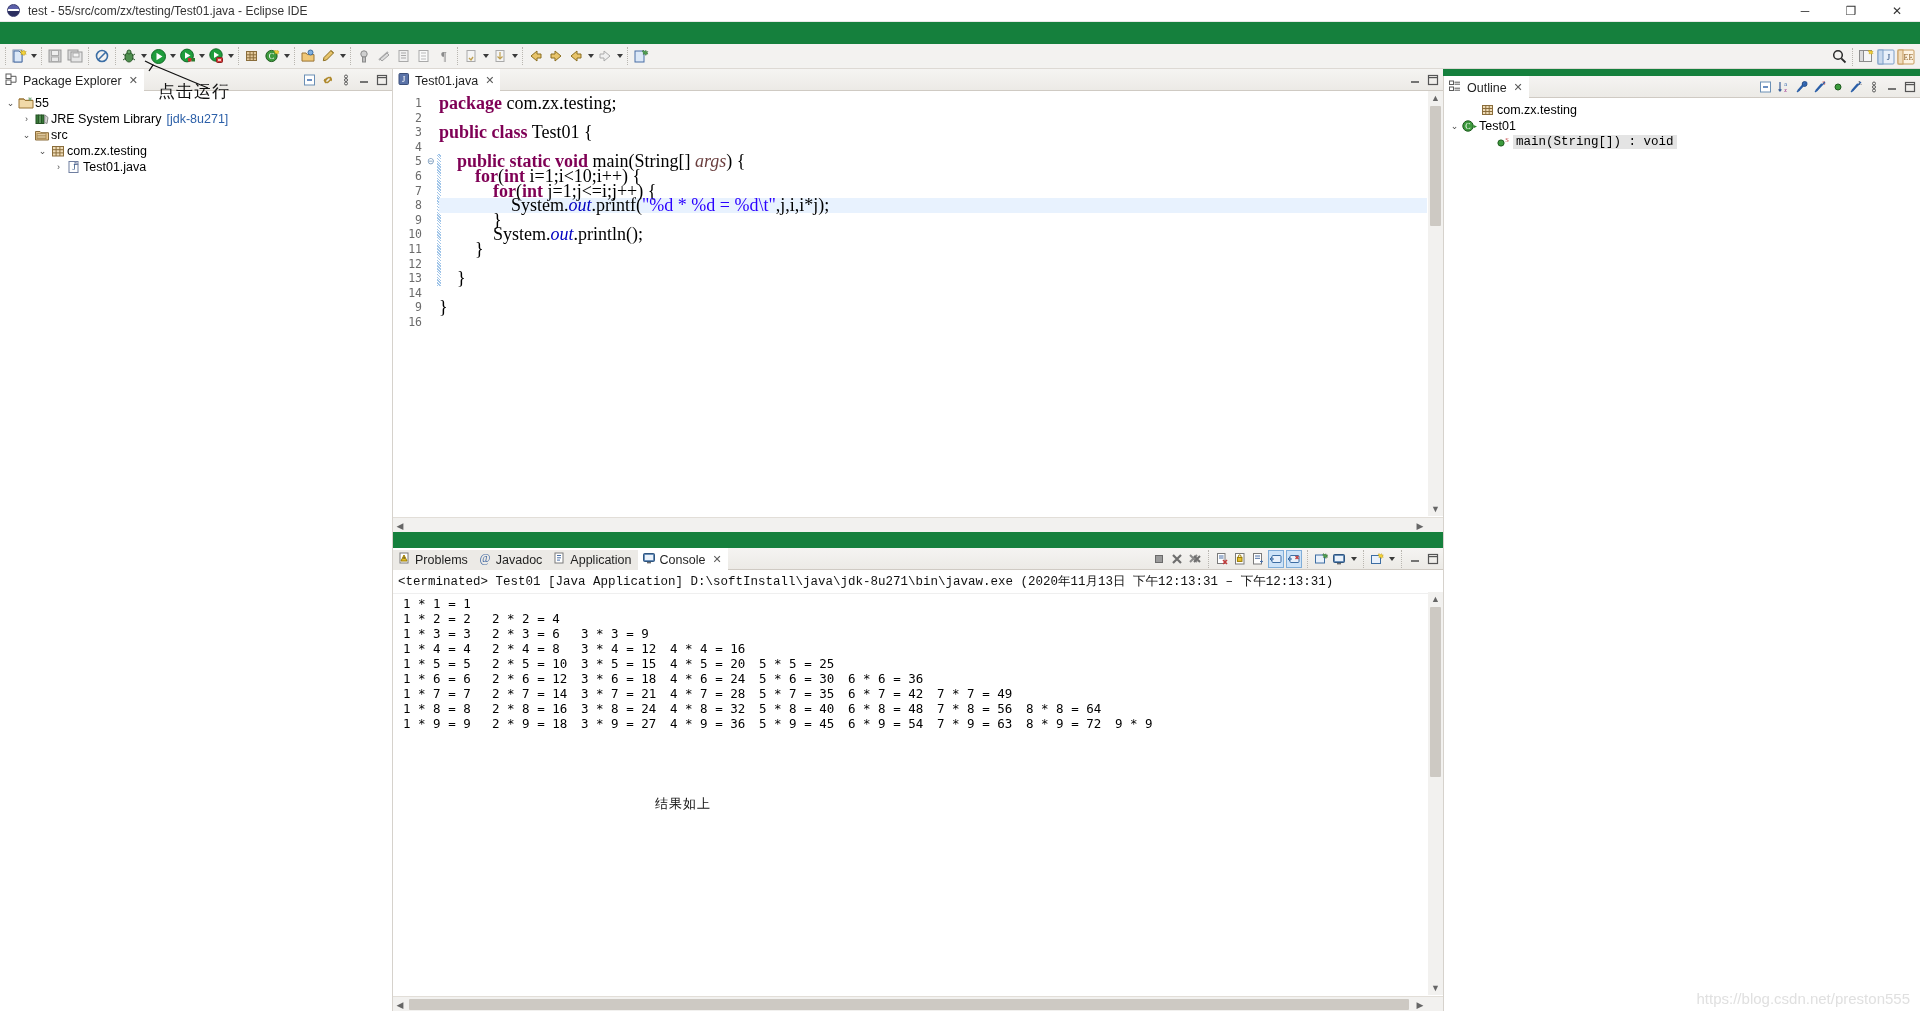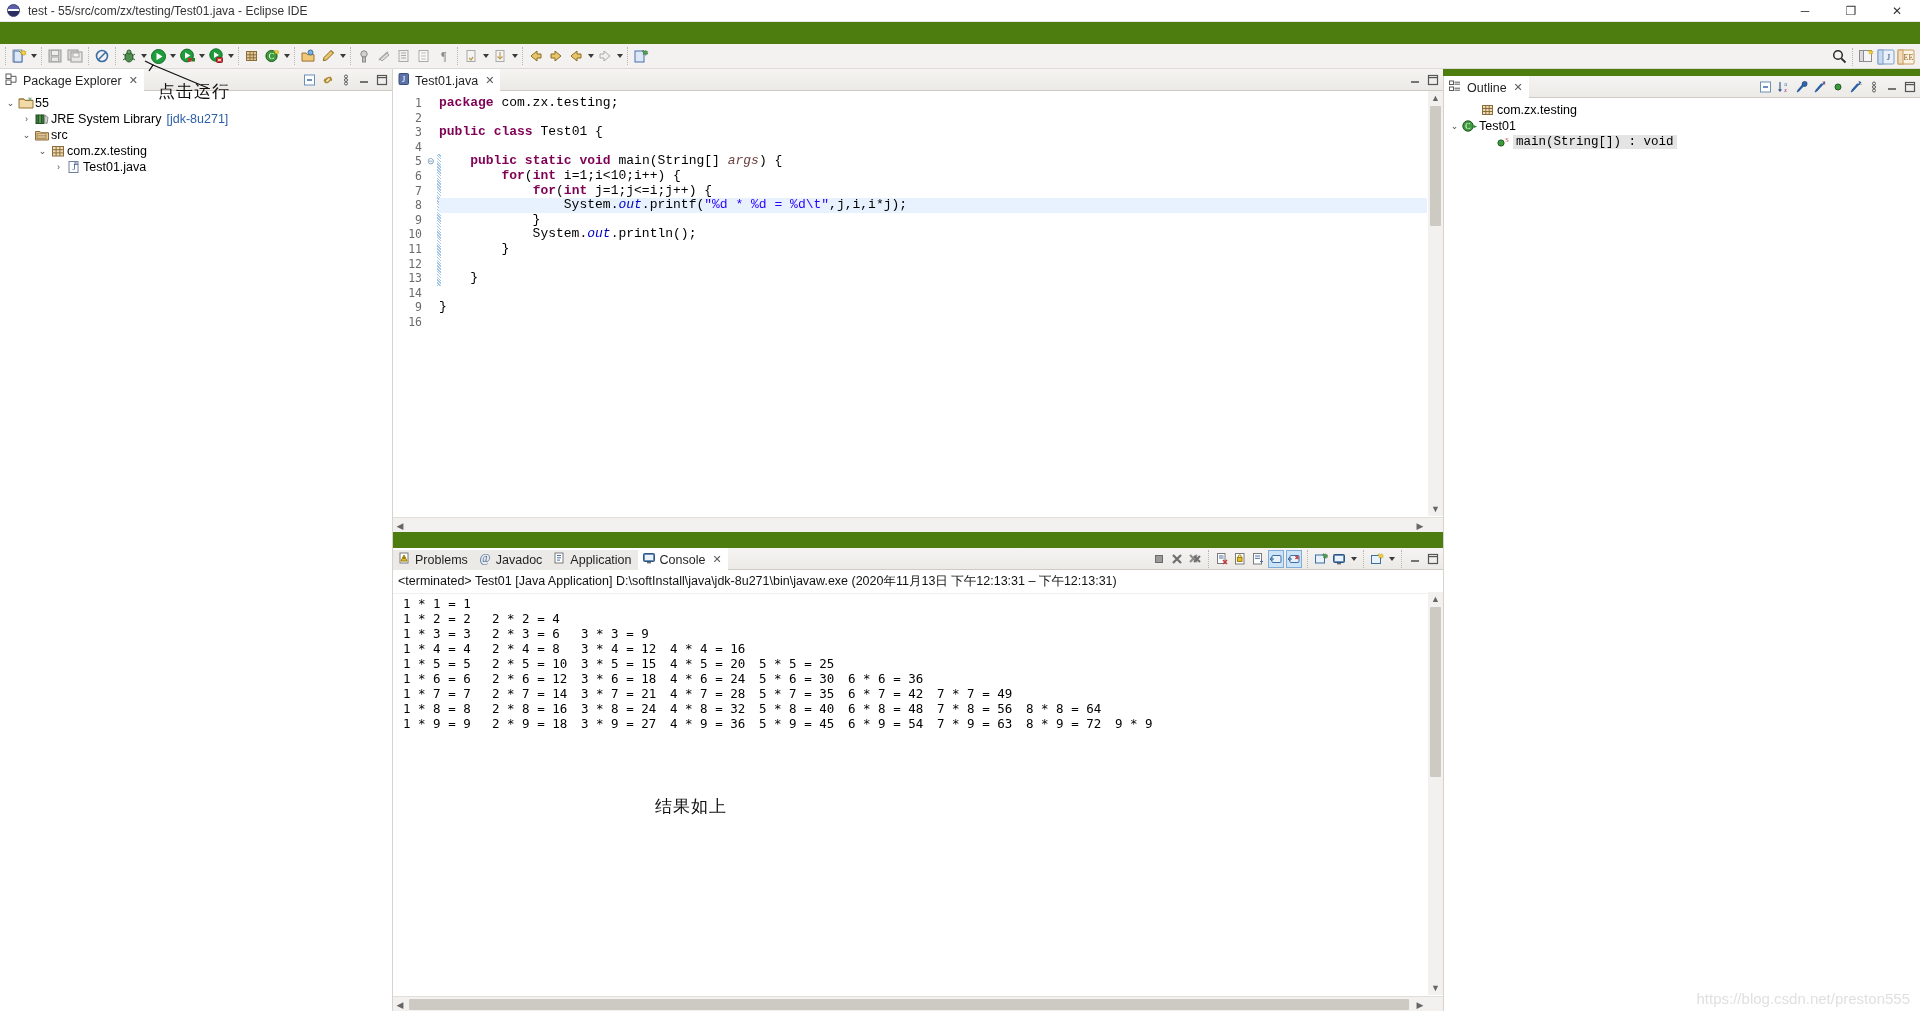--- a/index.html
+++ b/index.html
@@ -5,21 +5,21 @@
   * { box-sizing: border-box; }
   html, body {
     margin: 0; padding: 0;
     width: 1920px; height: 1011px;
     overflow: hidden;
     background: #f0f0f0;
     font-family: "Liberation Sans", sans-serif;
     font-size: 12px;
     color: #000;
   }
-  #app { position: relative; width: 1920px; height: 1011px; background: #4d7c0f; }
+  #app { position: relative; width: 1920px; height: 1011px; background: #15803d; }
 
   
   .titlebar {
     position: absolute; left:0; top:0; width:1920px; height:22px;
     background:#ffffff; display:flex; align-items:center;
     border-bottom:1px solid #e8e8e8;
   }
   .tb-icon { width:16px; height:16px; margin-left:6px; margin-right:6px; position:relative; }
   .tb-icon .globe {
     width:13px;height:13px;border-radius:50%;
@@ -83,21 +83,21 @@
   #editor .ebody { position:absolute; top:22px; left:0; right:0; bottom:0; background:#fff; }
   .gutter-num {
     position:absolute; left:0; top:0; width:32px; bottom:0;
     text-align:right; padding-top:5px; font-family:"DejaVu Sans Mono", monospace;
     font-size:11.5px; color:#6b6b6b; background:#fff;
   }
   .gutter-num div { height:14.6px; padding-right:3px; }
   .fold-col { position:absolute; left:32px; top:0; width:14px; bottom:0; }
   .code-area {
     position:absolute; left:46px; top:0; right:16px; bottom:16px;
-    padding-top:5px; font-family:Liberation Mono, monospace; font-size:13px;
+    padding-top:5px; font-family:Liberation Serif, serif; font-size:18px;
     white-space:pre; overflow:hidden; color:#000;
   }
   .code-area .ln { height:14.6px; line-height:14.6px; }
   .code-area .ln.hl { background:#e8f2fe; }
   .kw { color:#7f0055; font-weight:bold; }
   .str { color:#2a00ff; }
   .fld { color:#0000c0; font-style:italic; }
   .arg { color:#6a3e3e; font-style:italic; }
   .annot-bar { position:absolute; right:0; top:0; width:15px; bottom:16px; background:#f6f5f3; border-left:1px solid #dedad4; }
   .changebar { position:absolute; left:44px; width:4px; background:
@@ -106,28 +106,28 @@
   .hscroll { position:absolute; left:0; right:0; bottom:0; height:15px; background:#f2f1ef; border-top:1px solid #e2ded8; }
   .hscroll .arrow { position:absolute; width:14px; height:15px; display:flex; align-items:center; justify-content:center; color:#666; font-size:9px; }
   .vscroll { position:absolute; right:0; top:0; bottom:15px; width:15px; background:#f2f1ef; }
   .vscroll .arrow { position:absolute; left:0; width:15px; height:14px; display:flex; align-items:center; justify-content:center; color:#666; font-size:9px; }
   .vthumb { position:absolute; background:#cdc9c3; border-radius:1px; }
 
   
   #console { left:393px; top:548px; width:1050px; height:463px; background:#fff; }
   #console .ctabbar { height:22px; background:linear-gradient(#f5f4f2,#eceae6); display:flex; align-items:center; border-bottom:1px solid #cfcac3; position:relative; }
   #console .cbody { position:absolute; top:22px; left:0; right:0; bottom:0; background:#fff; }
-  .term-line { font-family:Liberation Sans, sans-serif; font-size:12.5px; padding:3px 2px 3px 5px; color:#111; border-bottom:1px solid #efefef; white-space:nowrap; }
+  .term-line { font-family:Liberation Mono, monospace; font-size:12.5px; padding:3px 2px 3px 5px; color:#111; border-bottom:1px solid #efefef; white-space:nowrap; }
   .console-out {
     position:absolute; top:22px; left:0; right:16px; bottom:16px;
     font-family:"DejaVu Sans Mono", monospace; font-size:12.5px;
     white-space:pre; padding:4px 0 0 5px; overflow:hidden; color:#000;
   }
   .console-out .row { height:15px; line-height:15px; }
-  .cn-annot { position:absolute; left:655px; top:795px; font-size:17px; font-family:Liberation Mono, monospace; color:#111; letter-spacing:1px; }
+  .cn-annot { position:absolute; left:655px; top:795px; font-size:13px; font-family:Liberation Mono, monospace; color:#111; letter-spacing:1px; }
 
   
   #outline { left:1443px; top:76px; width:477px; height:942px; background:#fff; border-left:1px solid #d6d2cc; }
   #outline .body { position:absolute; top:22px; left:0; right:0; bottom:0; background:#fff; padding-top:4px; }
   .sel-soft { background:#e4e4e4;font-family:Liberation Mono, monospace; }
 
   .watermark { position:absolute; right:10px; bottom:4px; font-size:15px; color:#e0e0e0; font-family:"Liberation Sans", sans-serif;margin-top:34px; }
 </style>
 </head>
 <body>

